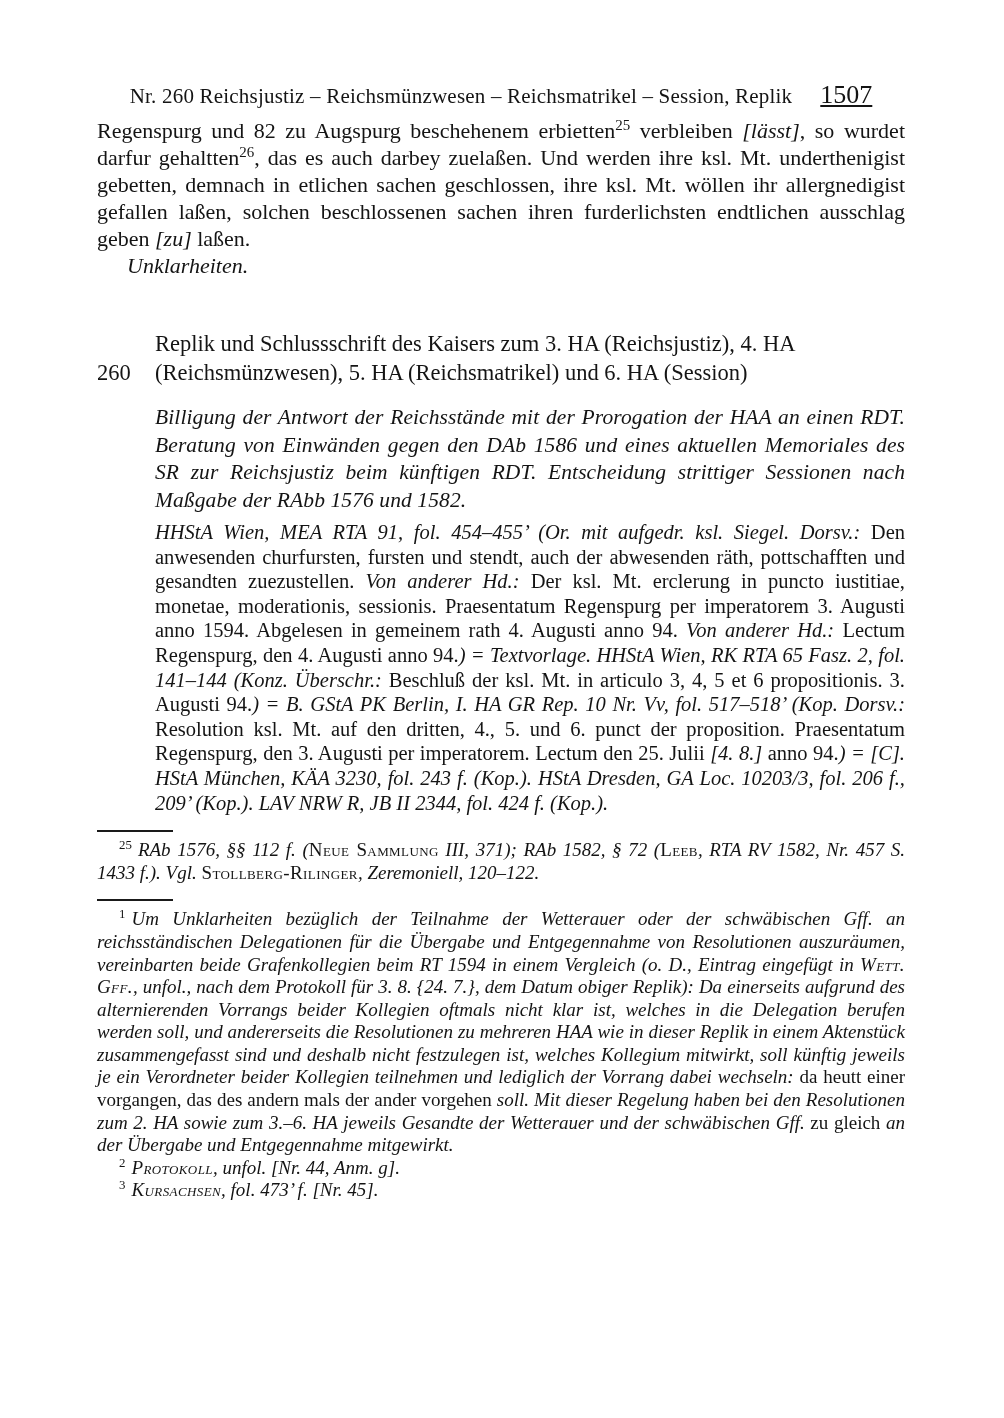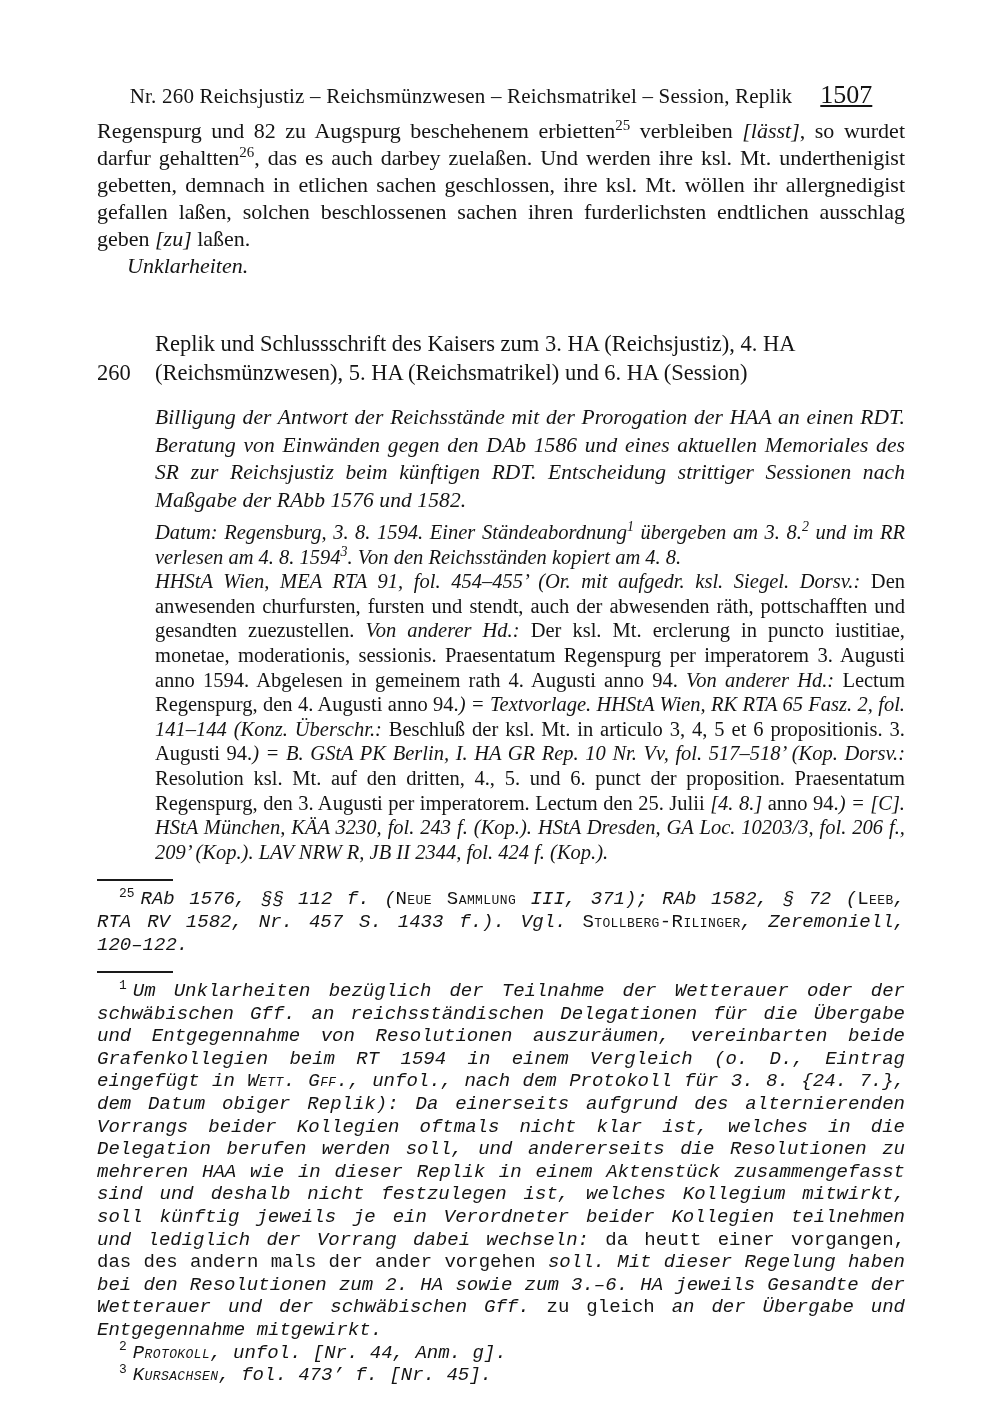--- a/index.html
+++ b/index.html
@@ -68,21 +68,21 @@
     border: 0; border-top: 2px solid #1a1a1a;
     width: 76px; margin: 15px 0 7px 97px;
   }
 
   
   .fn-block {
     margin: 0 99px 0 97px;
     font-size: 19px; line-height: 22.6px;
     text-align: justify;
   }
-  .fn-block p { margin: 0; text-indent: 22px; font-family: Liberation Mono, monospace; }
+  .fn-block p { margin: 0; text-indent: 22px; }
 
   
   .seg-r  { font-style: normal; }
   .seg-i  { font-style: italic; }
   .seg-sc { font-style: normal; font-variant: small-caps; letter-spacing: 0.4px; }
   .seg-isc{ font-style: italic; font-variant: small-caps; letter-spacing: 0.4px; }
   sup.seg-sup, sup.seg-isup {
     font-size: 0.68em; line-height: 0; vertical-align: super;
   }
   sup.seg-sup { font-style: normal; }
@@ -104,21 +104,20 @@
   <p class="schlussformel">Unklarheiten.</p>
 
   <div class="entry-heading">
     <span class="entry-number">260</span>
     <span class="entry-title">Replik und Schlussschrift des Kaisers zum 3. HA (Reichsjustiz), 4. HA (Reichsmünzwesen), 5. HA (Reichsmatrikel) und 6. HA (Session)</span>
   </div>
 
   <p class="regest">Billigung der Antwort der Reichsstände mit der Prorogation der HAA an einen RDT. Beratung von Einwänden gegen den DAb 1586 und eines aktuellen Memoriales des SR zur Reichsjustiz beim künftigen RDT. Entscheidung strittiger Sessionen nach Maßgabe der RAbb 1576 und 1582.</p>
 
   <div class="desc-block">
-    <p><span class="seg-i">Datum: Regensburg, 3. 8. 1594. Einer Ständeabordnung</span><sup class="seg-isup">1</sup><span class="seg-i"> übergeben am 3. 8.</span><sup class="seg-isup">2</sup><span class="seg-i"> und im RR verlesen am 4. 8. 1594</span><sup class="seg-isup">3</sup><span class="seg-i">. Von den Reichsständen kopiert am 4. 8.</span></p>
     <p><span class="seg-i">HHStA Wien, MEA RTA 91, fol. 454–455’ (Or. mit aufgedr. ksl. Siegel. Dorsv.: </span><span class="seg-r">Den anwesenden churfursten, fursten und stendt, auch der abwesenden räth, pottschafften und gesandten zuezustellen. </span><span class="seg-i">Von anderer Hd.: </span><span class="seg-r">Der ksl. Mt. erclerung in puncto iustitiae, monetae, moderationis, sessionis. Praesentatum Regenspurg per imperatorem 3. Augusti anno 1594. Abgelesen in gemeinem rath 4. Augusti anno 94. </span><span class="seg-i">Von anderer Hd.: </span><span class="seg-r">Lectum Regenspurg, den 4. Augusti anno 94.</span><span class="seg-i">) = Textvorlage. HHStA Wien, RK RTA 65 Fasz. 2, fol. 141–144 (Konz. Überschr.: </span><span class="seg-r">Beschluß der ksl. Mt. in articulo 3, 4, 5 et 6 propositionis. 3. Augusti 94.</span><span class="seg-i">) = B. GStA PK Berlin, I. HA GR Rep. 10 Nr. Vv, fol. 517–518’ (Kop. Dorsv.: </span><span class="seg-r">Resolution ksl. Mt. auf den dritten, 4., 5. und 6. punct der proposition. Praesentatum Regenspurg, den 3. Augusti per imperatorem. Lectum den 25. Julii </span><span class="seg-i">[4. 8.] </span><span class="seg-r">anno 94.</span><span class="seg-i">) = [C]. HStA München, KÄA 3230, fol. 243 f. (Kop.). HStA Dresden, GA Loc. 10203/3, fol. 206 f., 209’ (Kop.). LAV NRW R, JB II 2344, fol. 424 f. (Kop.).</span></p>
   </div>
 
   <hr class="fn-sep">
 
   <div class="fn-block">
     <p><sup class="seg-sup fn-marker">25</sup><span class="seg-i">RAb 1576, §§ 112 f. (</span><span class="seg-sc">Neue Sammlung</span><span class="seg-i"> III, 371); RAb 1582, § 72 (</span><span class="seg-sc">Leeb</span><span class="seg-i">, RTA RV 1582, Nr. 457 S. 1433 f.). Vgl. </span><span class="seg-sc">Stollberg-Rilinger</span><span class="seg-i">, Zeremoniell, 120–122.</span></p>
   </div>
 
   <hr class="fn-sep">

